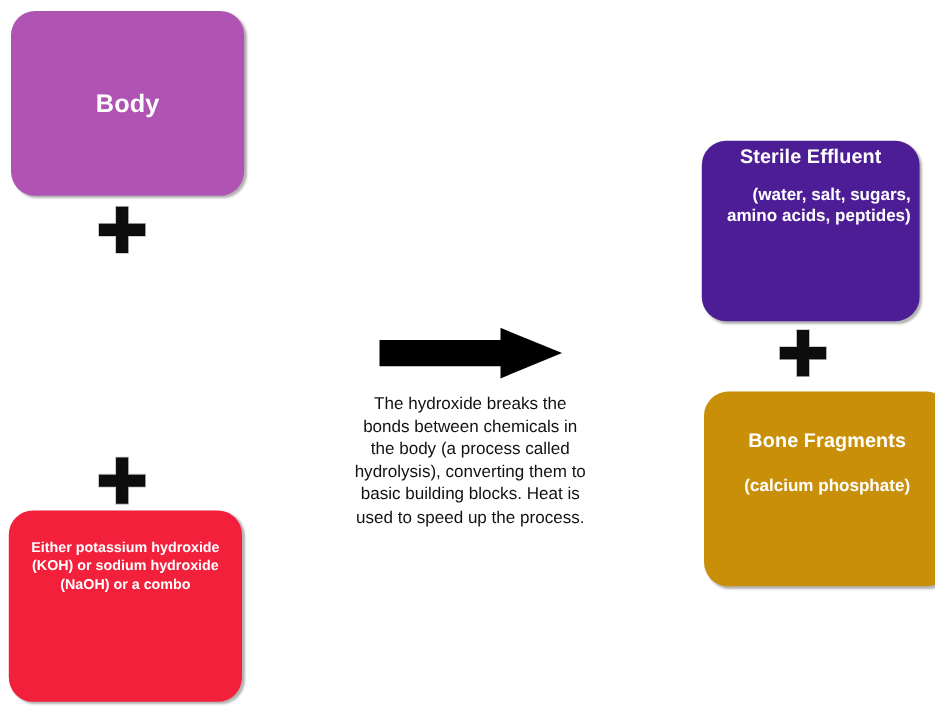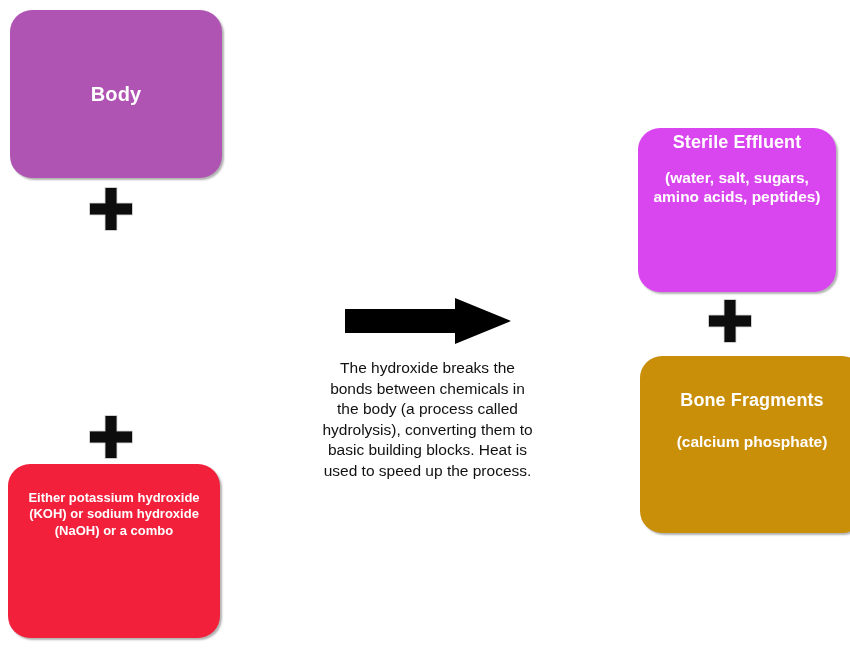--- a/index.html
+++ b/index.html
@@ -43,21 +43,21 @@
     font-weight: bold;
     line-height: 1.25;
   }
 
   
   #box-body {
     left: 10px; top: 10px;
     width: 212px; height: 168px;
     background: #b054b4;
   }
-  #box-body .title { font-size: 20px; }
+  #box-body .title { font-size: 23px; }
 
   #box-water {
     left: 8px; top: 240px;
     width: 214px; height: 168px;
     background: #114ba0;
   }
   #box-water .title { font-size: 21px; }
 
   #box-alkaline {
     left: 8px; top: 464px;
@@ -69,22 +69,23 @@
   #box-alkaline .title { font-size: 17px; }
   #box-alkaline .sub {
     font-size: 13px;
     margin-top: 16px;
   }
 
   
   #box-effluent {
     left: 638px; top: 128px;
     width: 198px; height: 164px;
-    background: #d946ef;
+    background: #4c1d95;
     justify-content: flex-start;
+    text-align: right;
   }
   #box-effluent .title { font-size: 18px; }
   #box-effluent .sub {
     font-size: 15.5px;
     margin-top: 14px;
     font-weight: bold;
   }
 
   #box-bone {
     left: 640px; top: 356px;

